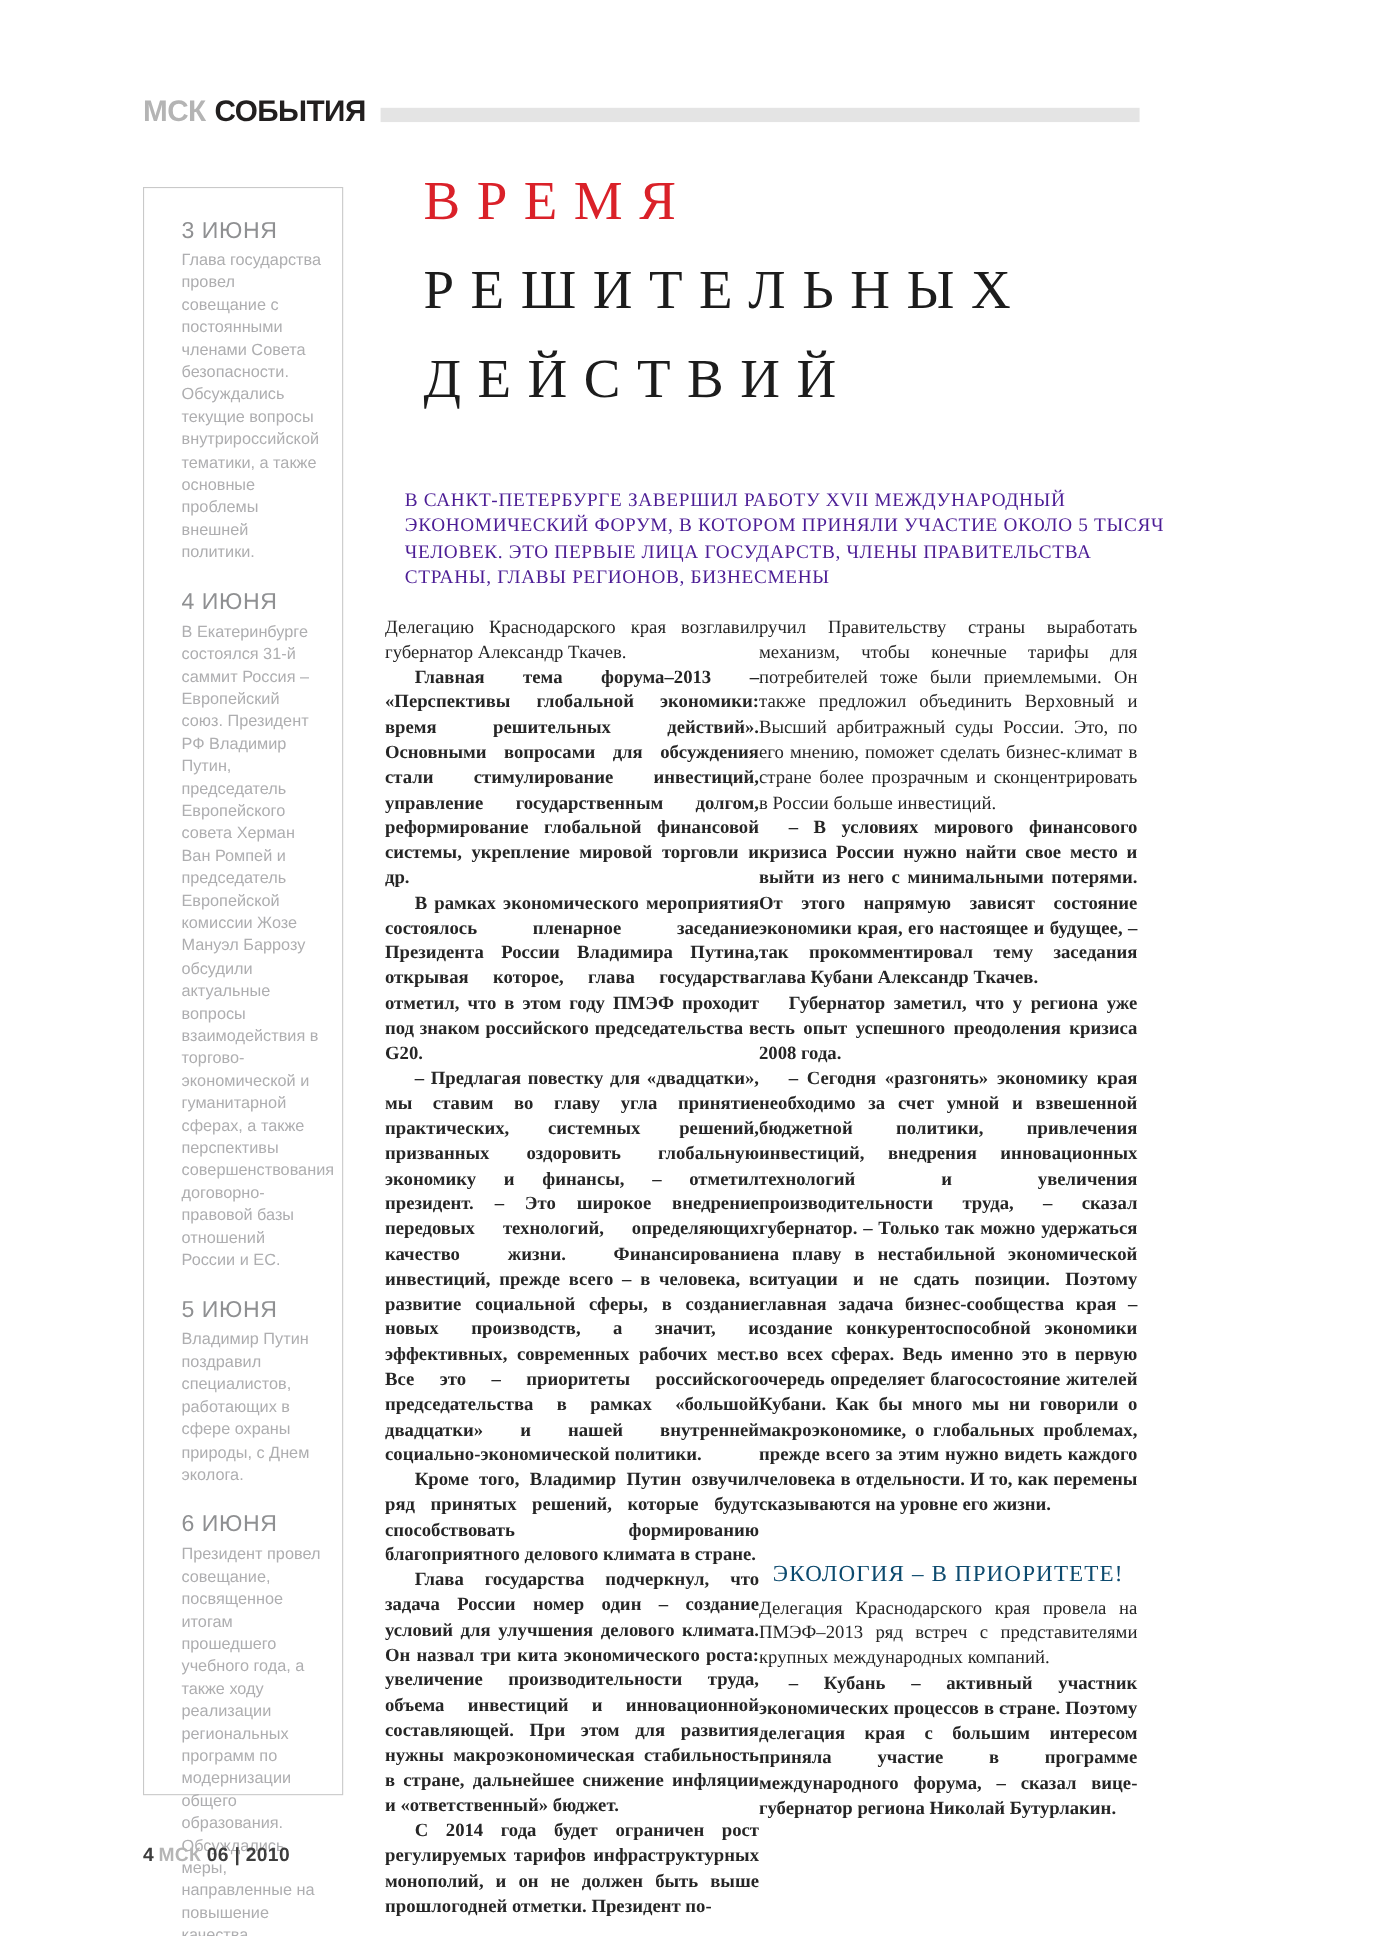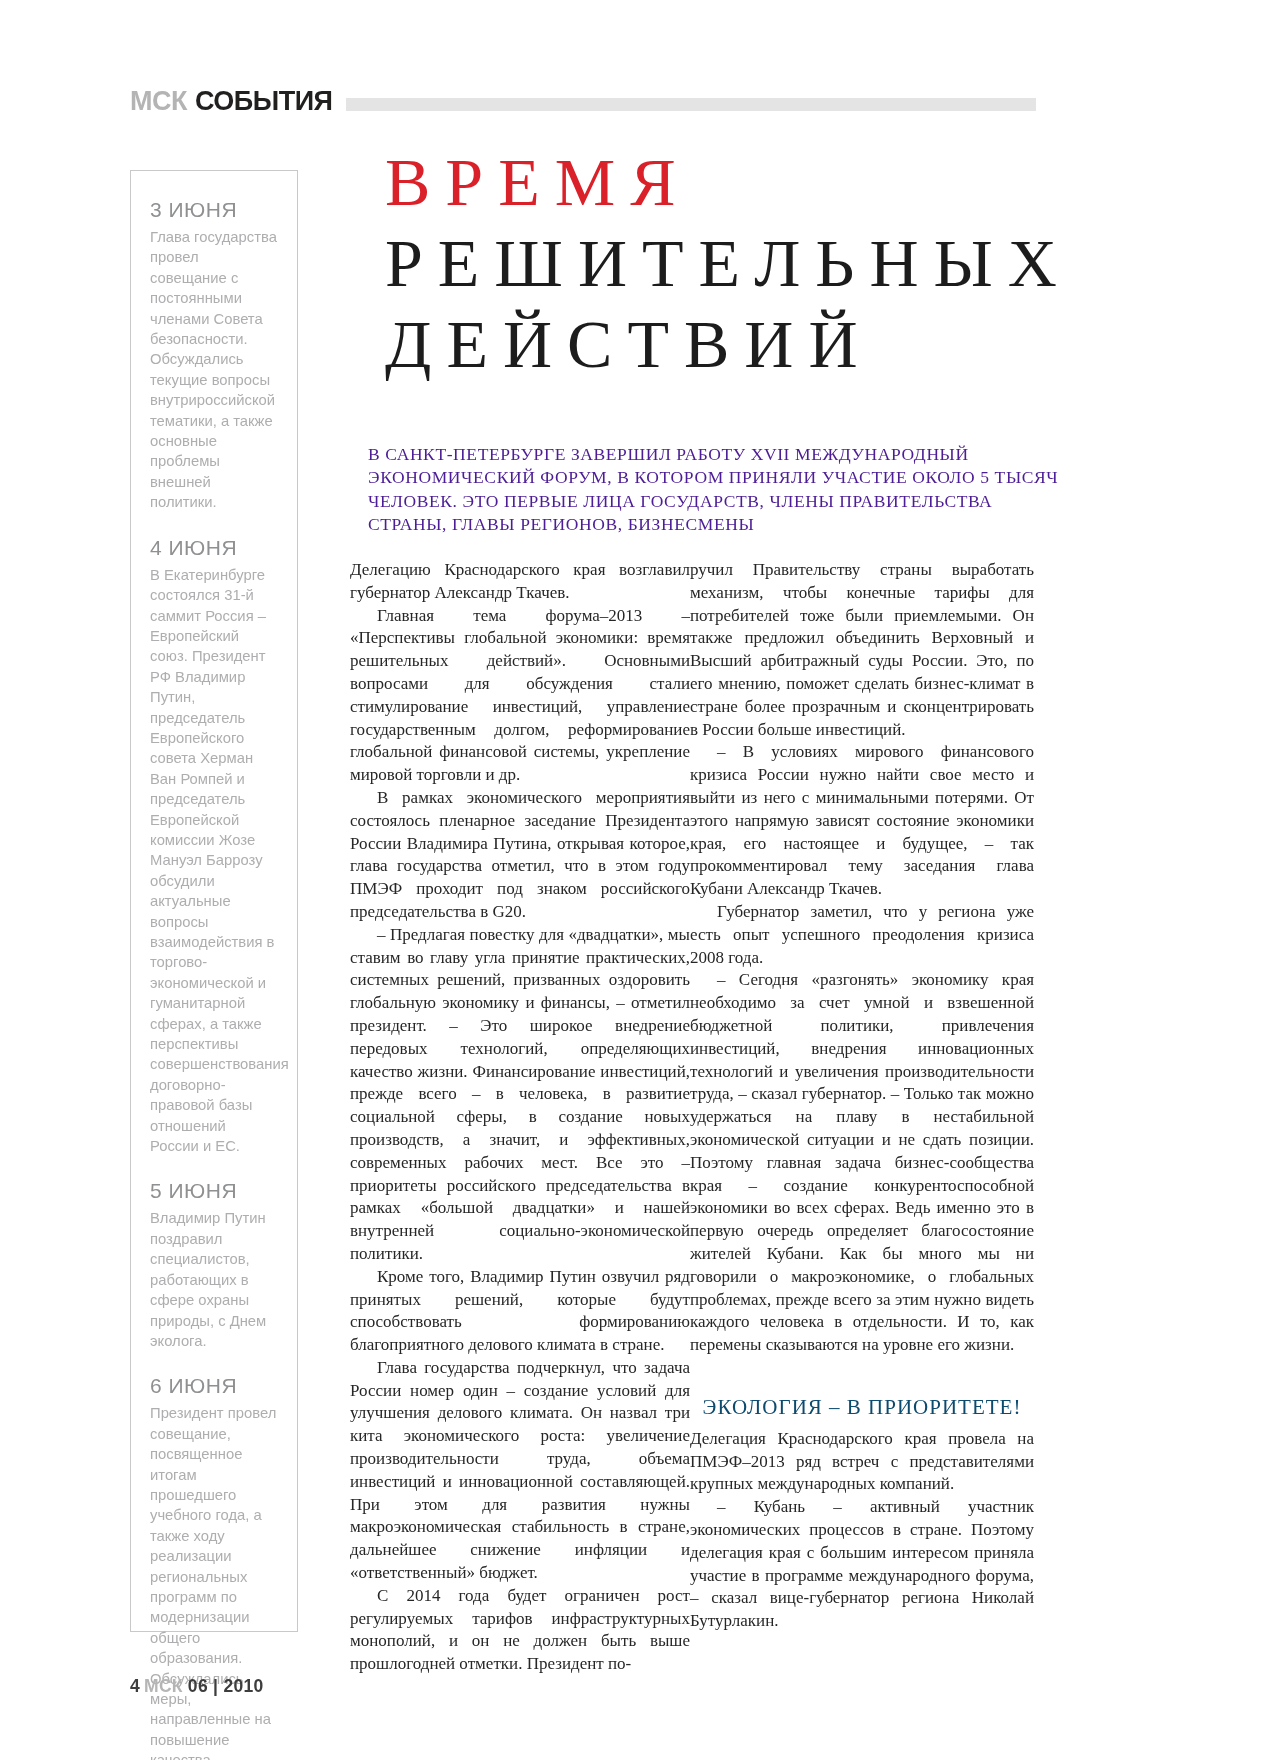--- a/index.html
+++ b/index.html
@@ -14,36 +14,36 @@
     display:flex; align-items:center;
     font-family:"Liberation Sans", sans-serif; font-weight:bold;
     font-size:27px; letter-spacing:-0.5px; white-space:nowrap;
   }
   .header .brand   { color:#b4b4b4; margin-right:8px; }
   .header .section { color:#221f1f; }
   .header .rule    { flex:1 1 auto; height:13px; background:#e4e4e4; margin-left:14px; margin-top:5px; }
 
   
   .sidebar {
-    position:absolute; left:130px; top:170px; width:168px; height:1462px;
+    position:absolute; left:130px; top:170px; width:182px; height:1462px;
     box-sizing:border-box; border:1px solid #c9c9c9;
-    padding:27px 19px 20px 19px;
+    padding:27px 19px 20px 34px;
     font-family:"Liberation Sans", sans-serif;
   }
   .sb-entry + .sb-entry { margin-top:23px; }
   .sb-date {
     font-size:21px; line-height:24px; color:#8f9092;
     letter-spacing:0.5px; margin-bottom:5px;
   }
   .sb-text { font-size:14.8px; line-height:20.4px; color:#aeaeb0; }
 
   
   .title {
     position:absolute; left:385px; top:142px; width:680px;
-    font-size:68px; line-height:81px; letter-spacing:15px;
+    font-size:50px; line-height:81px; letter-spacing:15px;
     color:#1c1c1c; font-weight:400;
   }
   .title .t-line { white-space:nowrap; }
 
   
   .lead {
     position:absolute; left:368px; top:443px; width:700px;
     font-size:17.5px; line-height:23.4px; letter-spacing:0.6px;
     color:#4c1d95;
   }
@@ -53,21 +53,21 @@
     position:absolute; left:350px; top:559px; width:702px;
     display:flex; gap:0;
   }
   .col {
     font-size:17px; line-height:22.8px; color:#262626;
     text-align:justify;
   }
   .col-1 { width:340px; }
   .col-2 { width:344px; }
   .col p { margin:0; }
-  .col p.ind { text-indent:27px; }
+  .col p.ind { text-indent:27px;font-weight:bold; }
 
   .sub-heading {
     font-size:21px; line-height:26px; letter-spacing:1px;
     color:#0c4a6e; margin:37px 0 8px 0; font-weight:400;
     text-align:center;
   }
 
   
   .footer {
     position:absolute; left:130px; top:1676px;

